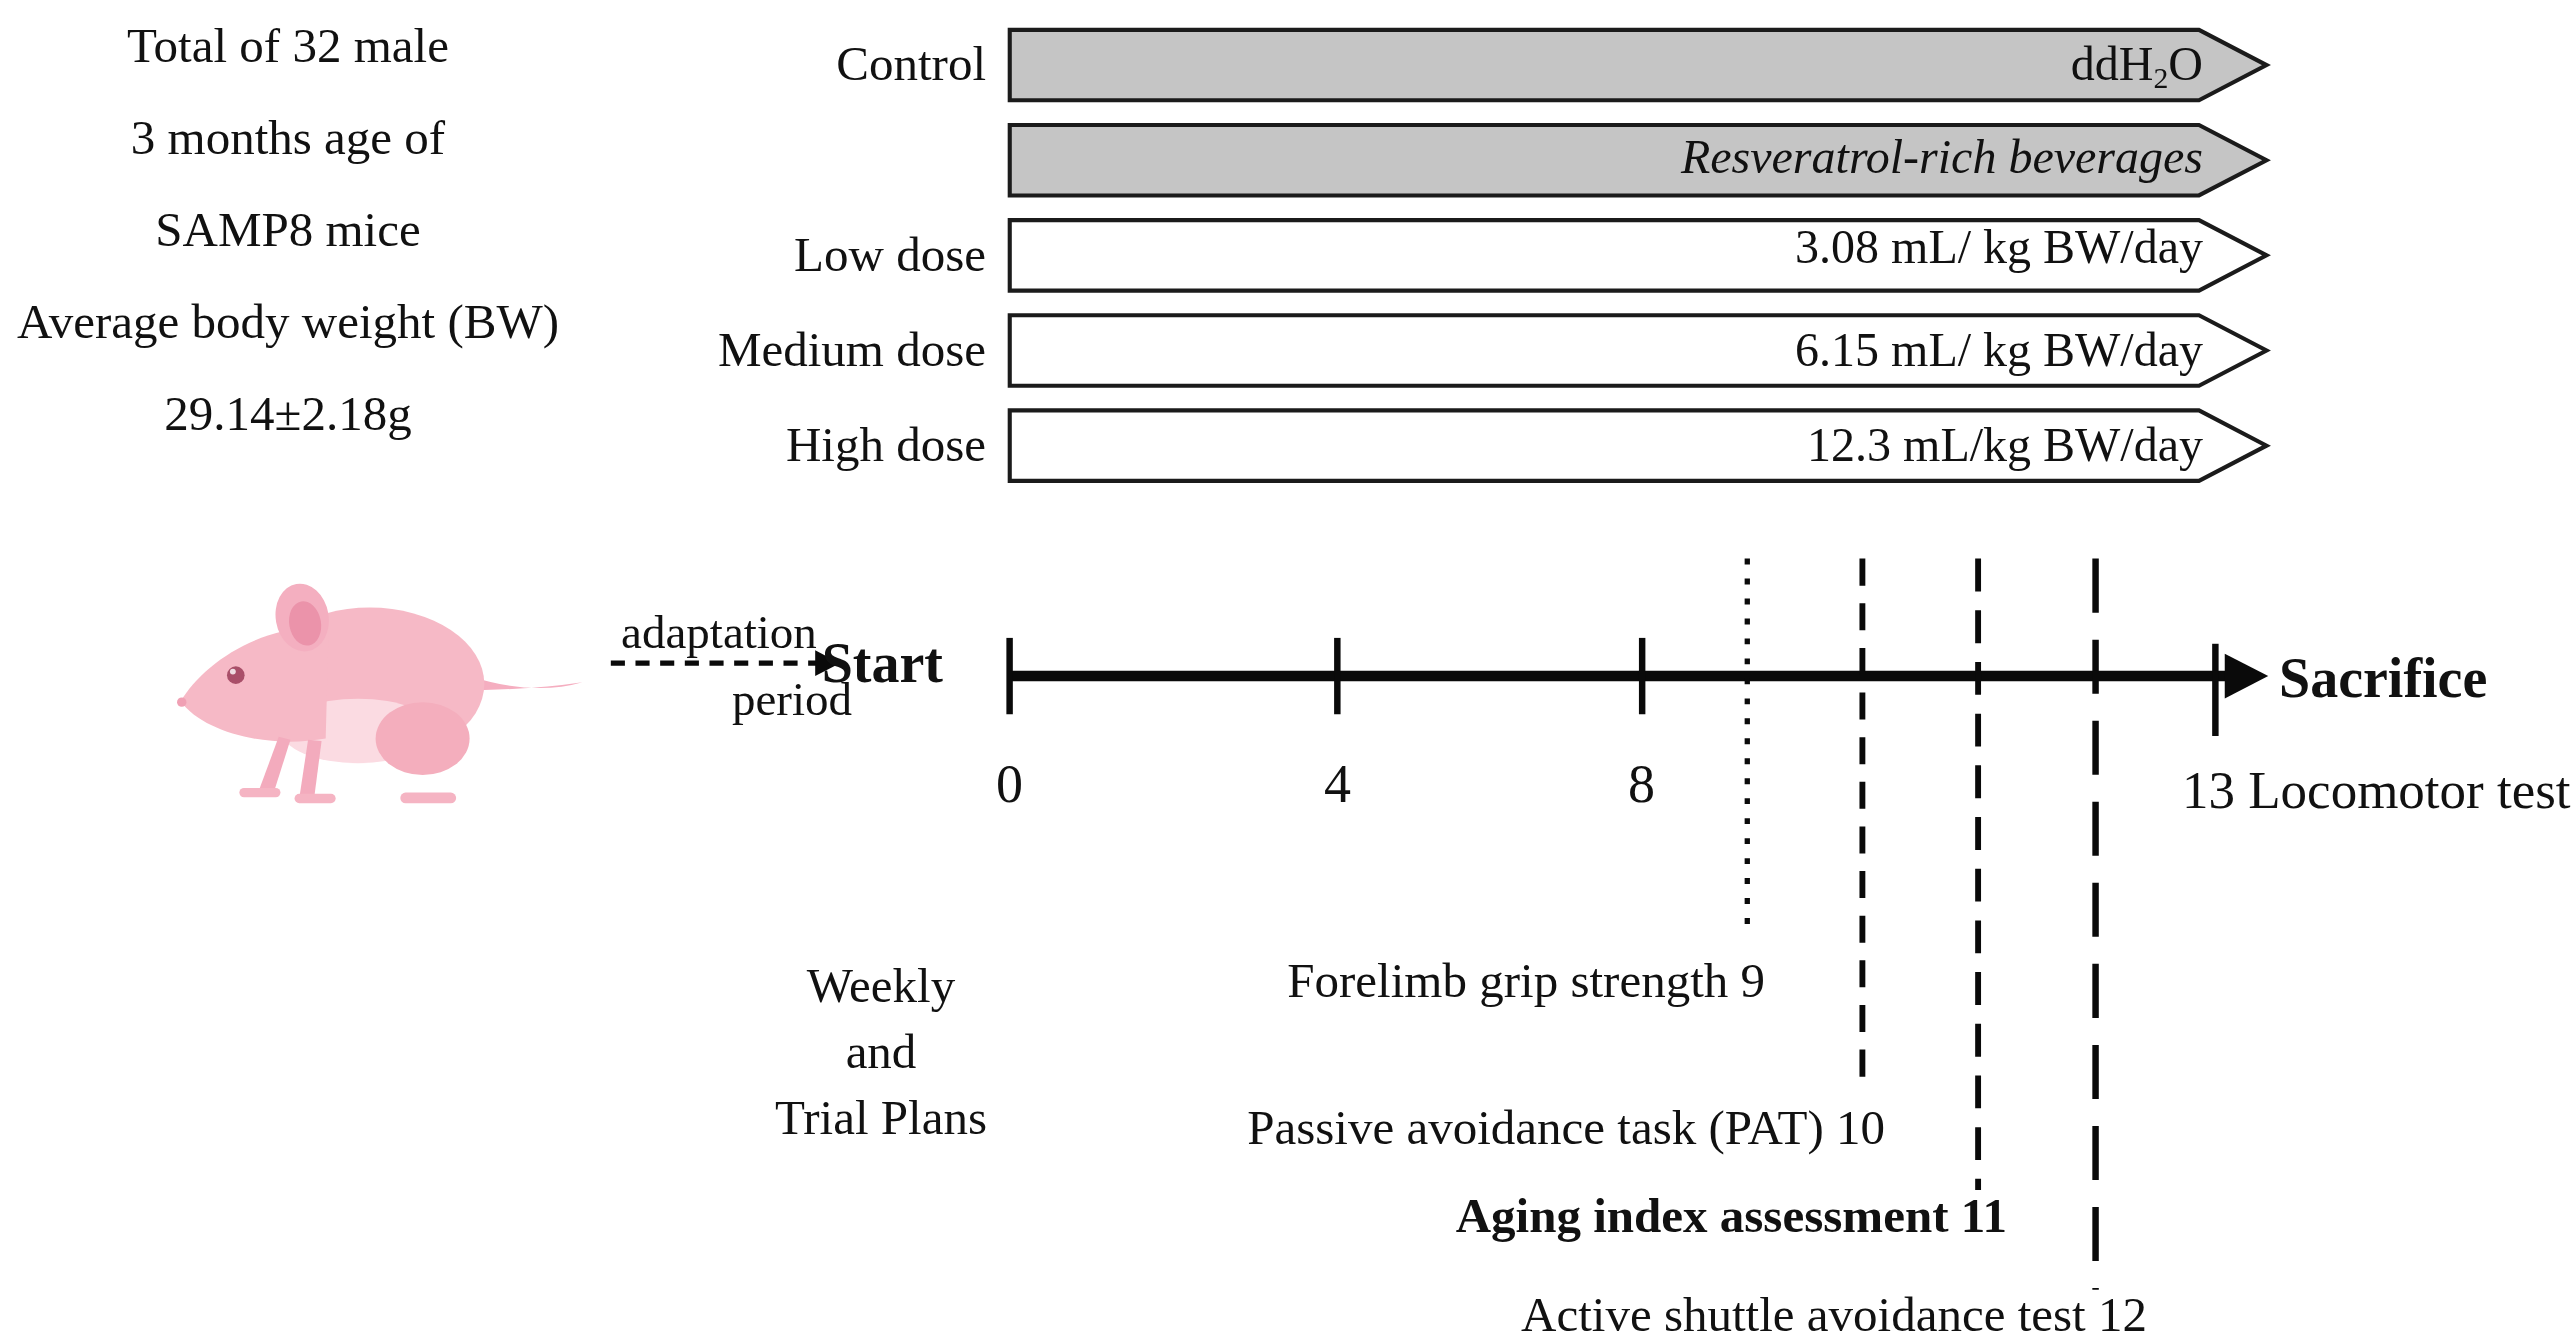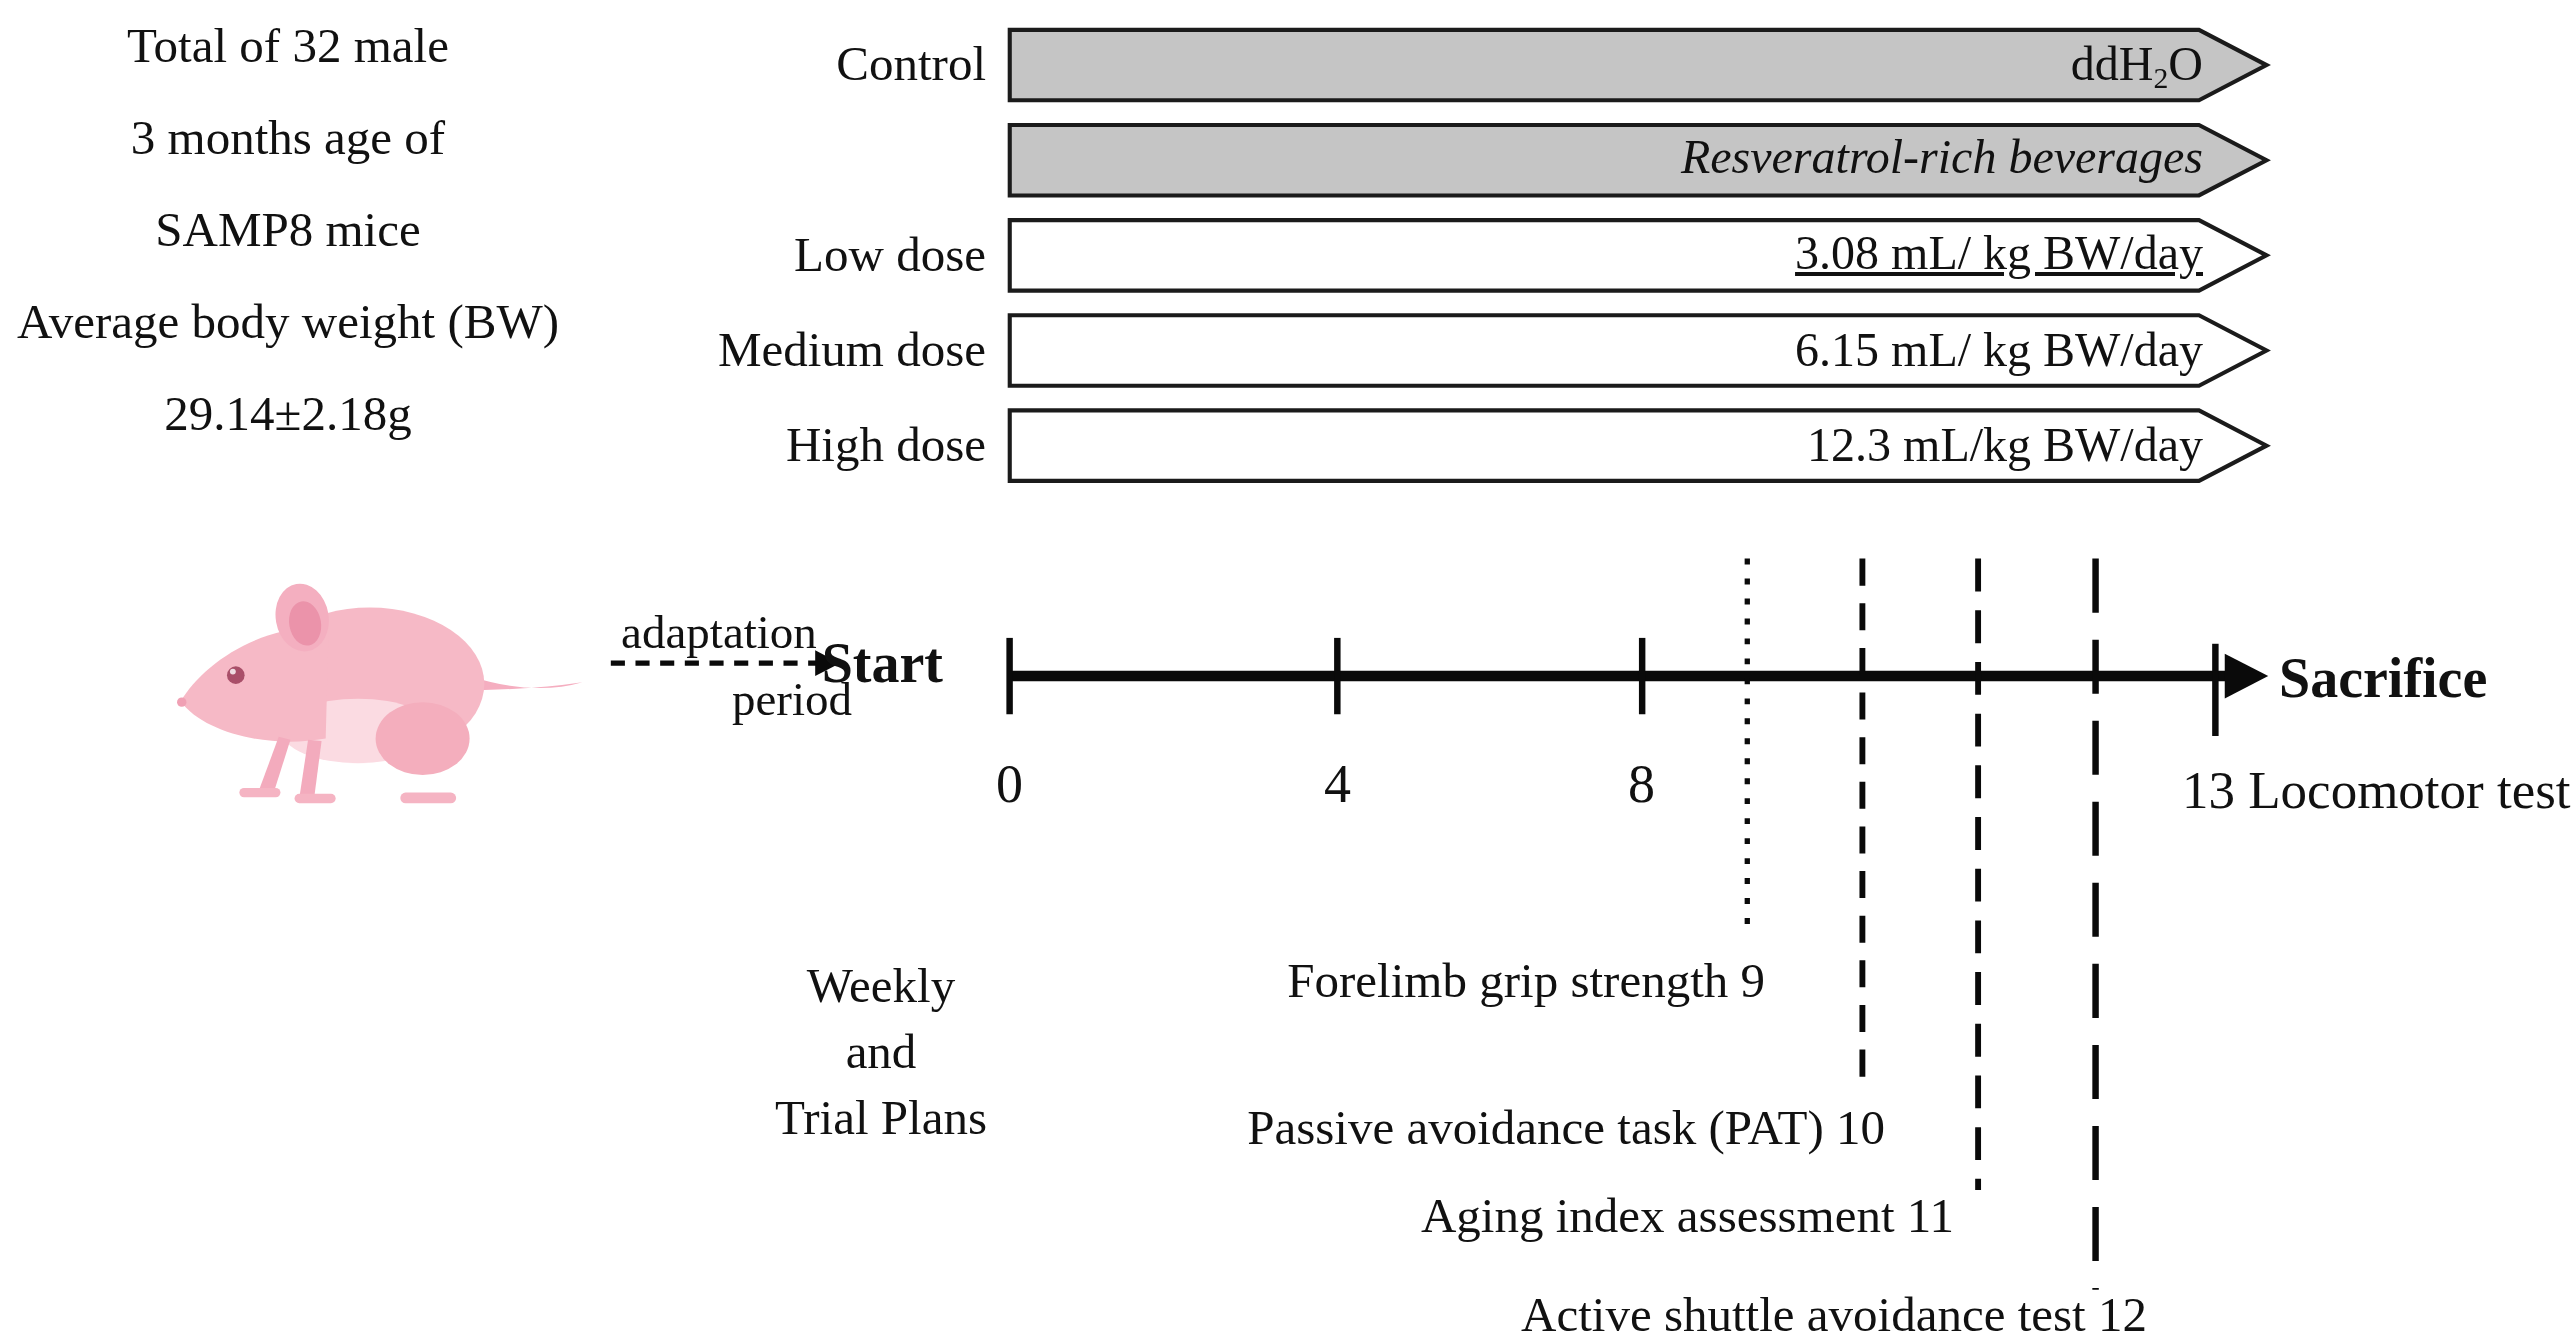--- a/index.html
+++ b/index.html
@@ -33,21 +33,21 @@
   .week-num{top:746px;width:117px;height:76px;line-height:76px;font-size:54px;text-align:center;}
   .wk0{left:951px;} .wk4{left:1279px;} .wk8{left:1583px;}
   .locomotor-label{left:2182px;top:752px;height:76px;line-height:76px;font-size:53px;white-space:nowrap;}
 
   .weekly-block{left:705px;top:953px;width:352px;font-size:49px;}
   .weekly-block .line{height:66px;line-height:66px;text-align:center;white-space:nowrap;}
 
   .test-label{height:70px;line-height:70px;font-size:49px;text-align:right;white-space:nowrap;}
   .test-forelimb{left:1116px;top:946px;width:649px;}
   .test-passive{left:1116px;top:1069px;width:769px;margin-top:24px;}
-  .test-aging{left:1223px;top:1181px;width:731px;}
+  .test-aging{left:1276px;top:1181px;width:731px;font-weight:bold;}
   .test-active{left:1292px;top:1280px;width:855px;}
 </style>
 </head>
 <body>
 
 <div class="canvas">
 
   <div class="abs subject-block">
     <div class="line">Total of 32 male</div>
     <div class="line">3 months age of</div>
@@ -82,21 +82,21 @@
     <polygon points="20,668 2045,668 2160,728 2045,788 20,788" fill="#ffffff" stroke="#1b1b1b" stroke-width="7"></polygon>
   </svg>
 
   <div class="abs bar-label" style="top:29px;">Control</div>
   <div class="abs bar-label" style="top:220px;">Low dose</div>
   <div class="abs bar-label" style="top:315px;">Medium dose</div>
   <div class="abs bar-label" style="top:410px;">High dose</div>
 
   <div class="abs bar-text" style="top:29px;"><span>ddH</span><sub class="chem">2</sub><span>O</span></div>
   <div class="abs bar-text" style="top:122px;font-style:italic;">Resveratrol-rich beverages</div>
-  <div class="abs bar-text" style="top:218px;text-decoration:underline;">3.08 mL/ kg BW/day</div>
+  <div class="abs bar-text" style="top:212px;">3.08 mL/ kg BW/day</div>
   <div class="abs bar-text" style="top:315px;">6.15 mL/ kg BW/day</div>
   <div class="abs bar-text" style="top:410px;">12.3 mL/kg BW/day</div>
 
   <svg class="abs" style="left:0;top:529px;" width="2576" height="811" viewBox="0 0 4386 1380">
 
     <line x1="1040" y1="228" x2="1390" y2="228" stroke="#0a0a0a" stroke-width="9" stroke-dasharray="24 18"></line>
     <polygon points="1388,206 1388,250 1430,228" fill="#0a0a0a"></polygon>
 
     <line x1="1719" y1="250" x2="3800" y2="250" stroke="#0a0a0a" stroke-width="18"></line>
     <polygon points="3788,212 3788,288 3862,250" fill="#0a0a0a"></polygon>

